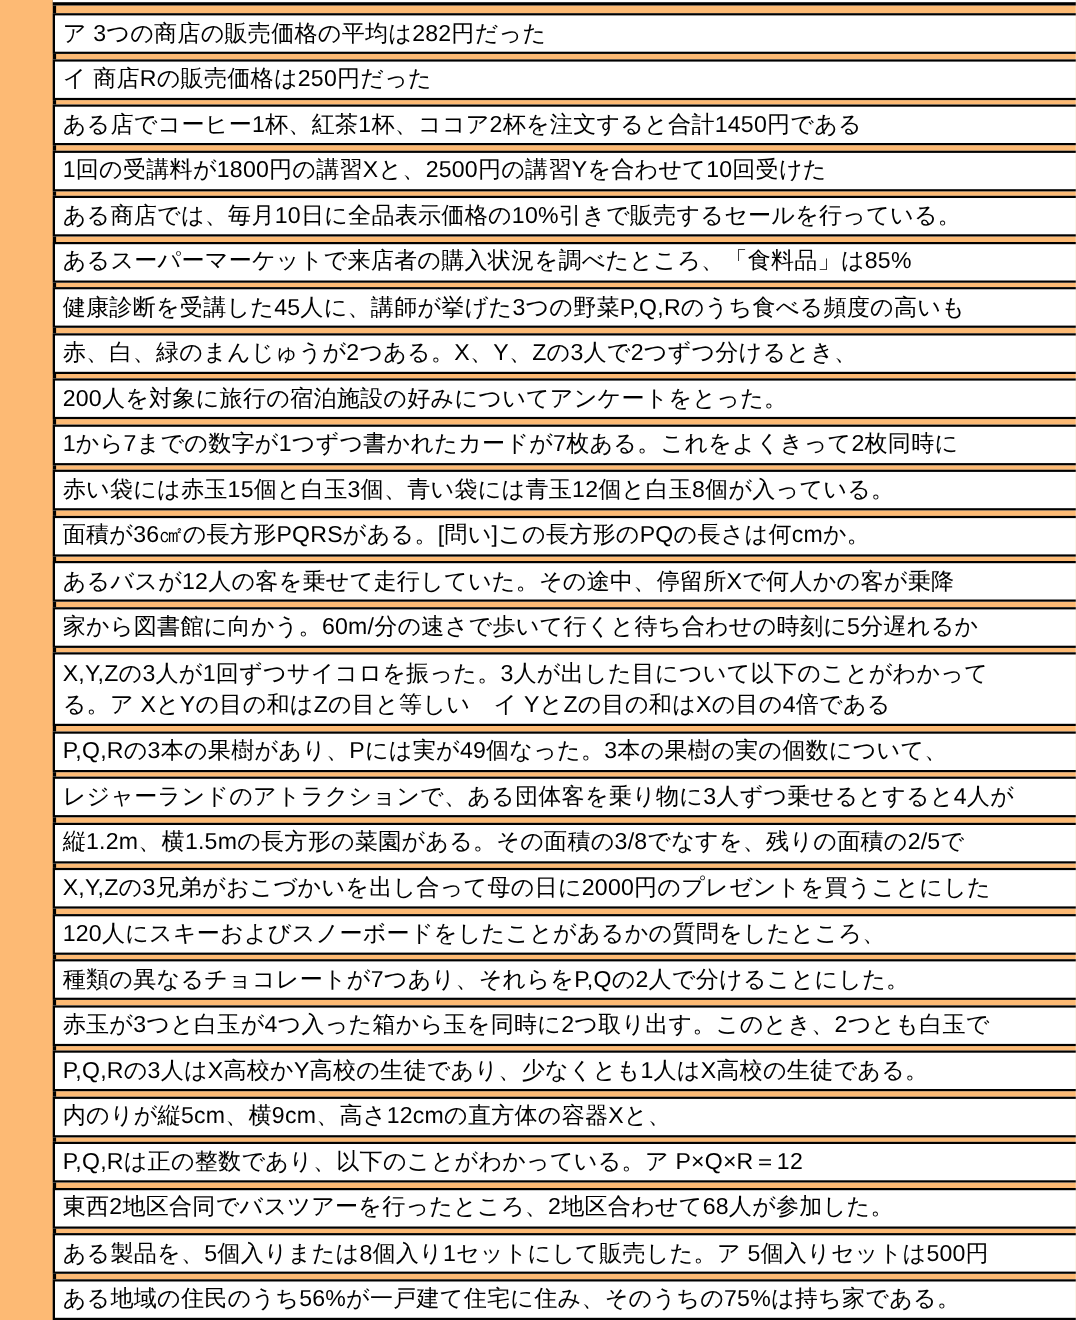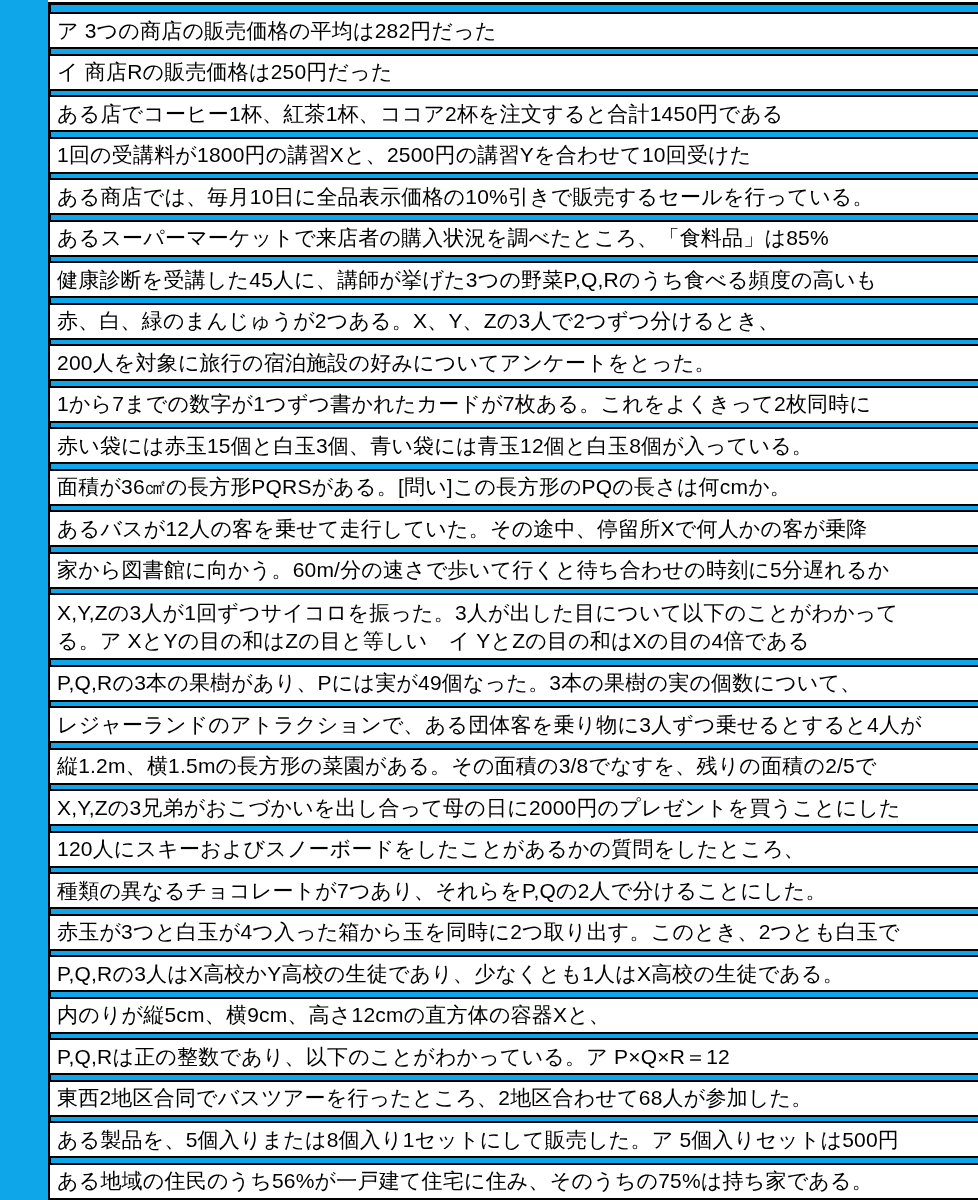--- a/index.html
+++ b/index.html
@@ -11,21 +11,21 @@
     width: 978px;
     height: 1200px;
     overflow: hidden;
     font-family: "Liberation Sans", sans-serif;
   }
   .page {
     position: relative;
     width: 978px;
     height: 1200px;
     overflow: hidden;
-    background: #0ea5e9;
+    background: #fdba74;
   }
   
   .vline {
     position: absolute;
     left: 48px;
     top: 0;
     width: 3px;
     height: 1200px;
     background: #000000;
   }

